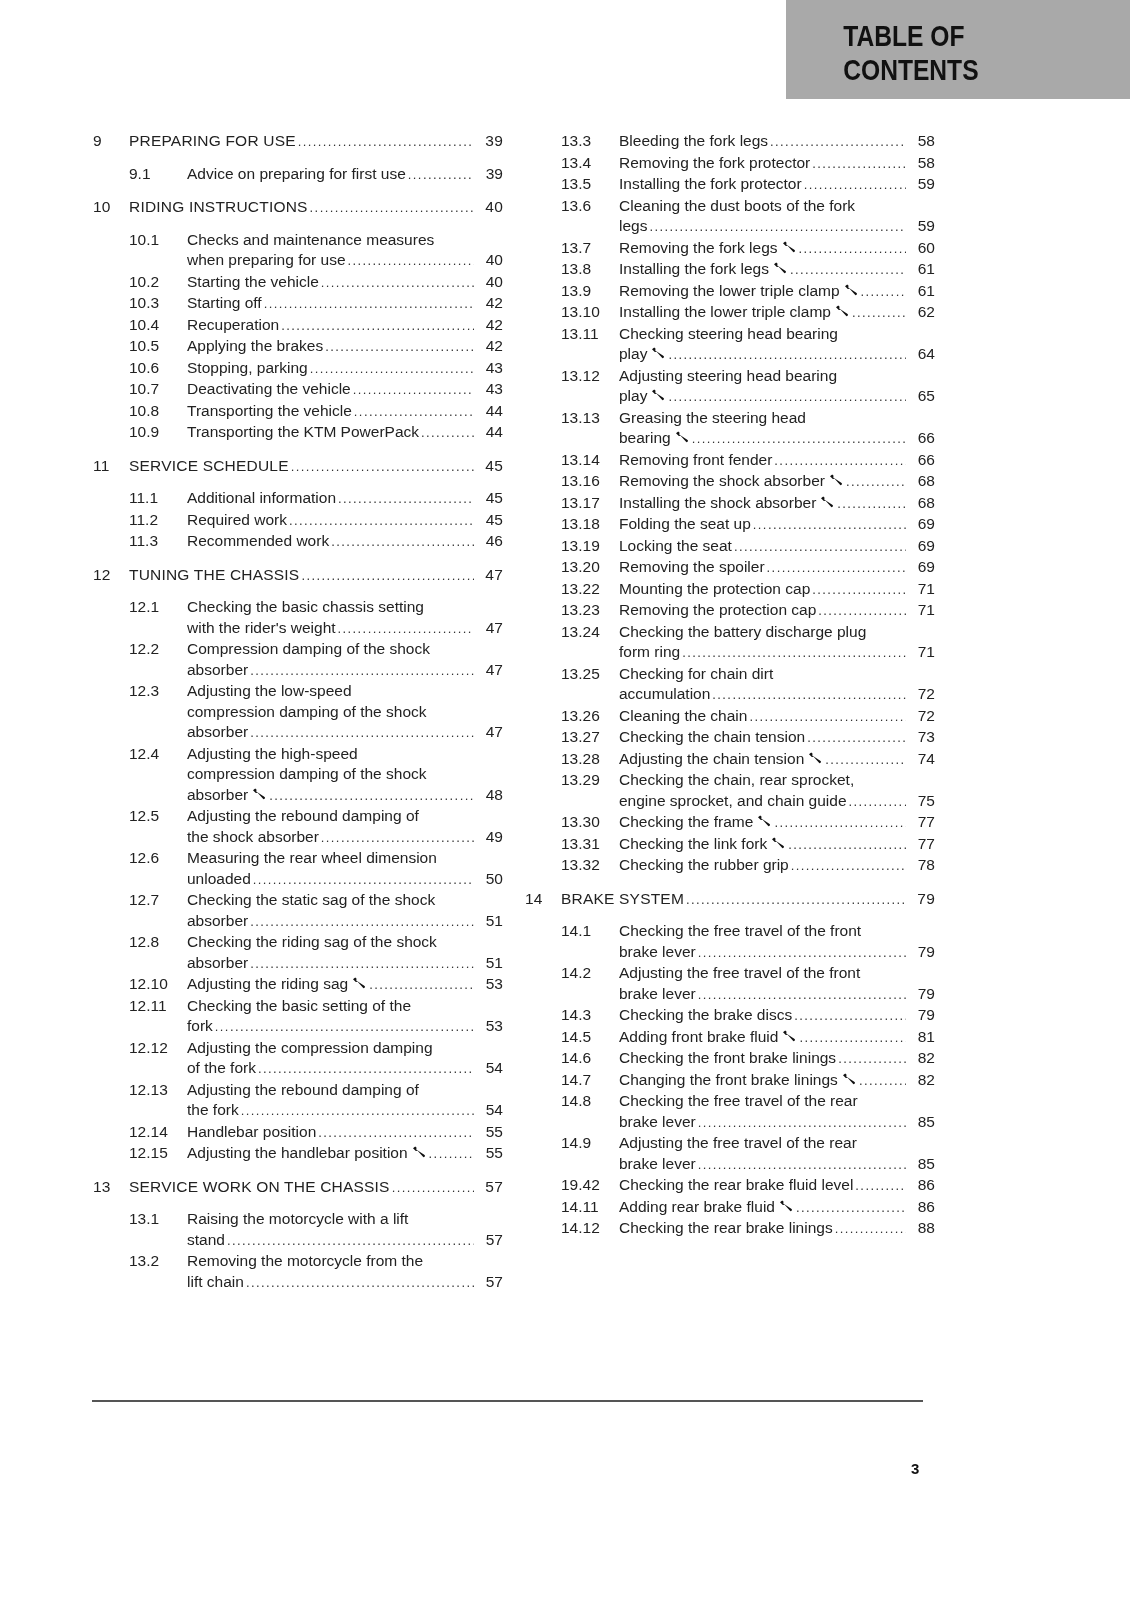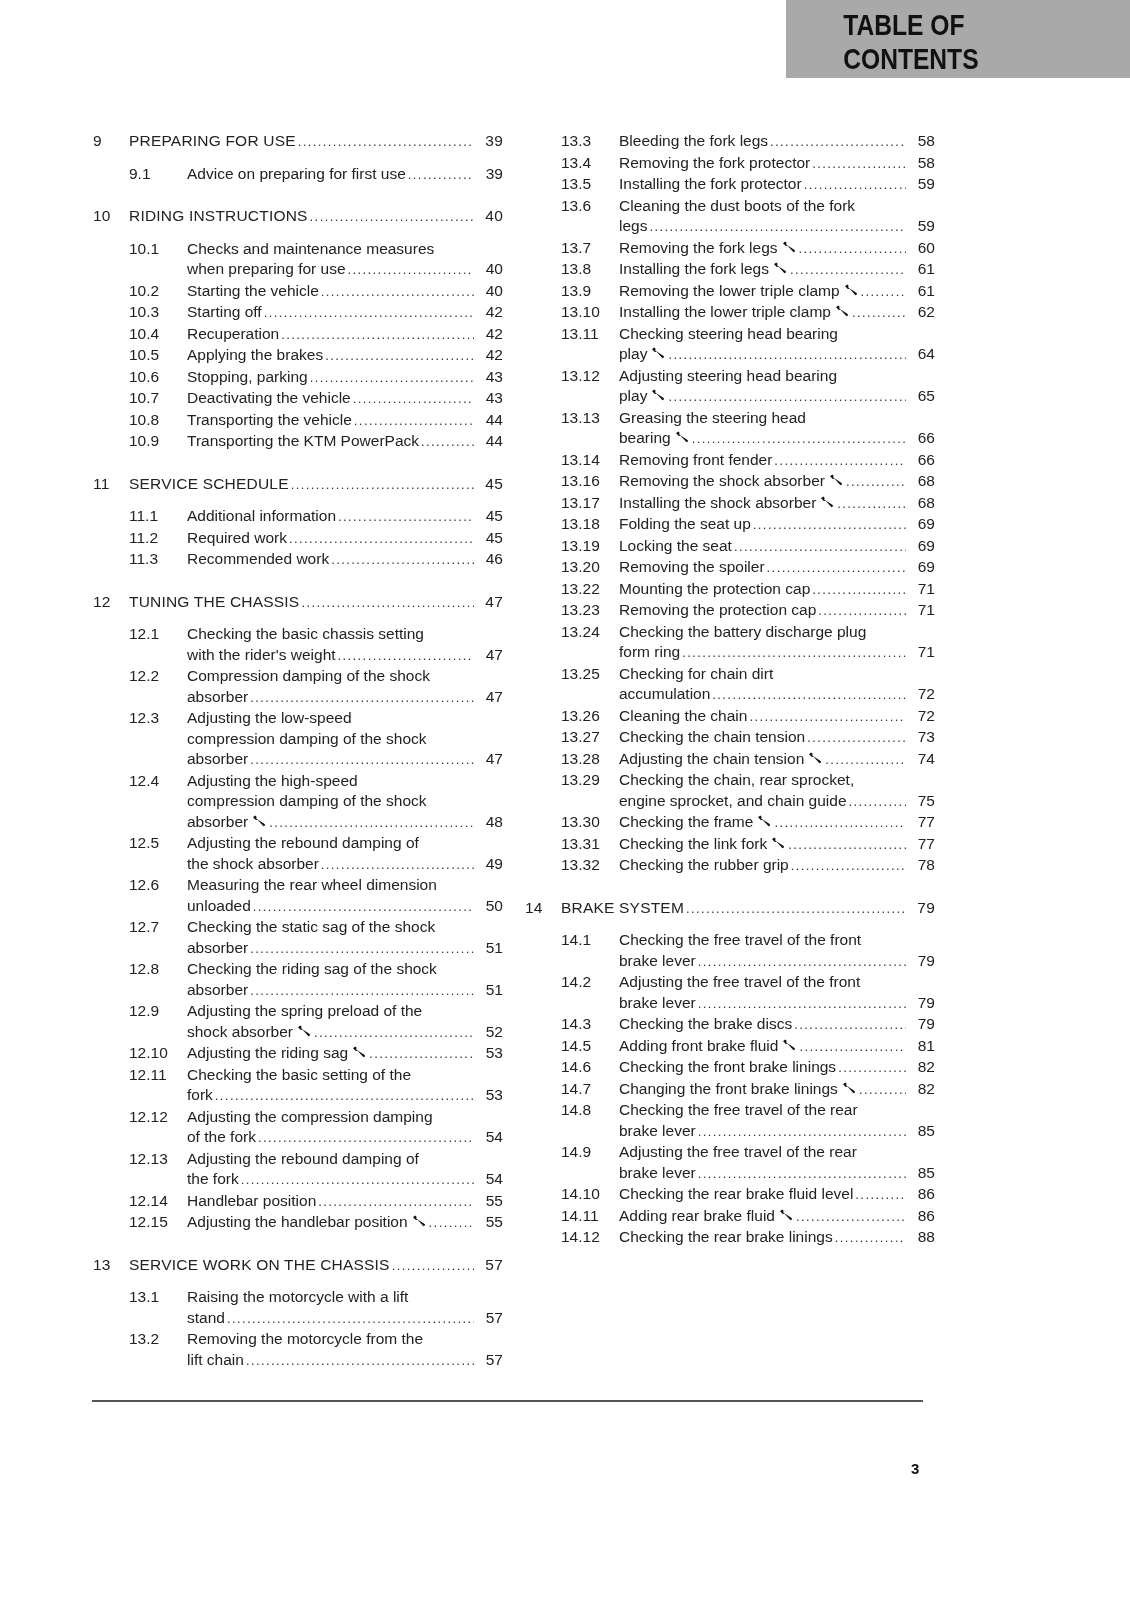--- a/index.html
+++ b/index.html
@@ -2,33 +2,33 @@
 <html><head>
 <meta charset="utf-8">
 <style>
   html, body { margin: 0; padding: 0; }
   body {
     width: 1130px; height: 1600px; background: #ffffff; position: relative;
     font-family: "Liberation Sans", "DejaVu Sans", sans-serif; color: #222;
     overflow: hidden;
   }
   .header-box {
-    position: absolute; left: 786px; top: 0; width: 344px; height: 78px;
+    position: absolute; left: 786px; top: 0; width: 344px; height: 99px;
     background: #a9a9a9; display: flex; align-items: center; justify-content: flex-end;
   }
   .header-title {
     font-family: "Liberation Sans", "DejaVu Sans", sans-serif; font-weight: bold;
     font-size: 30px; color: #111; letter-spacing: 0px; margin-right: 26px;
     transform: scaleX(0.82); transform-origin: right center; margin-top: 6px;
   }
   .col { position: absolute; top: 131px; font-size: 15.5px; line-height: 20.5px; }
   .col.left { left: 93px; width: 410px; }
   .col.right { left: 525px; width: 410px; }
   .entry { display: flex; position: relative; }
-  .entry.chapter { margin-top: 21px; margin-bottom: 11px; letter-spacing: 0.2px; }
+  .entry.chapter { margin-top: 12px; margin-bottom: 11px; letter-spacing: 0.2px; }
   .entry.chapter:first-child { margin-top: 0; }
   .entry .num { flex: 0 0 auto; }
   .chapter .num { width: 36px; }
   .sub .num { width: 58px; margin-left: 36px; }
   .entry .body { flex: 1 1 auto; display: flex; flex-direction: column; min-width: 0; }
   .entry .lastline { display: flex; align-items: baseline; }
   .entry .text { white-space: nowrap; flex: 0 0 auto; }
   .entry .dots {
     flex: 1 1 auto; overflow: hidden; white-space: nowrap; color: #333;
     margin: 0 3px 0 2px; letter-spacing: 1.4px; font-size: 13px;
@@ -305,34 +305,20 @@
       <div class="body">
         <span class="text">Checking the riding sag of the shock</span>
         <div class="lastline">
           <span class="text">absorber</span>
           <span class="dots"></span>
           <span class="page">51</span>
         </div>
       </div>
     </div>
     <div class="entry sub">
-      <span class="num">12.9</span>
-      <div class="body">
-        <span class="text">Adjusting the spring preload of the</span>
-        <div class="lastline">
-          <span class="text">shock absorber</span>
-          <span class="wrench"><svg viewBox="0 0 14 12" width="14" height="12">
-              <path d="M1 2.2 L3.2 0.4 L4.6 1.8 L4.2 3.4 L12.6 9 Q13.4 9.8 12.6 10.8 Q11.6 11.6 10.8 10.6 L5.6 4.8 L3.8 5 Z" fill="#111"></path>
-            </svg></span>
-          <span class="dots"></span>
-          <span class="page">52</span>
-        </div>
-      </div>
-    </div>
-    <div class="entry sub">
       <span class="num">12.10</span>
       <div class="body">
         <div class="lastline">
           <span class="text">Adjusting the riding sag</span>
           <span class="wrench"><svg viewBox="0 0 14 12" width="14" height="12">
               <path d="M1 2.2 L3.2 0.4 L4.6 1.8 L4.2 3.4 L12.6 9 Q13.4 9.8 12.6 10.8 Q11.6 11.6 10.8 10.6 L5.6 4.8 L3.8 5 Z" fill="#111"></path>
             </svg></span>
           <span class="dots"></span>
           <span class="page">53</span>
         </div>
@@ -845,21 +831,21 @@
       <div class="body">
         <span class="text">Adjusting the free travel of the rear</span>
         <div class="lastline">
           <span class="text">brake lever</span>
           <span class="dots"></span>
           <span class="page">85</span>
         </div>
       </div>
     </div>
     <div class="entry sub">
-      <span class="num">14.10</span>
+      <span class="num">19.42</span>
       <div class="body">
         <div class="lastline">
           <span class="text">Checking the rear brake fluid level</span>
           <span class="dots"></span>
           <span class="page">86</span>
         </div>
       </div>
     </div>
     <div class="entry sub">
       <span class="num">14.11</span>

